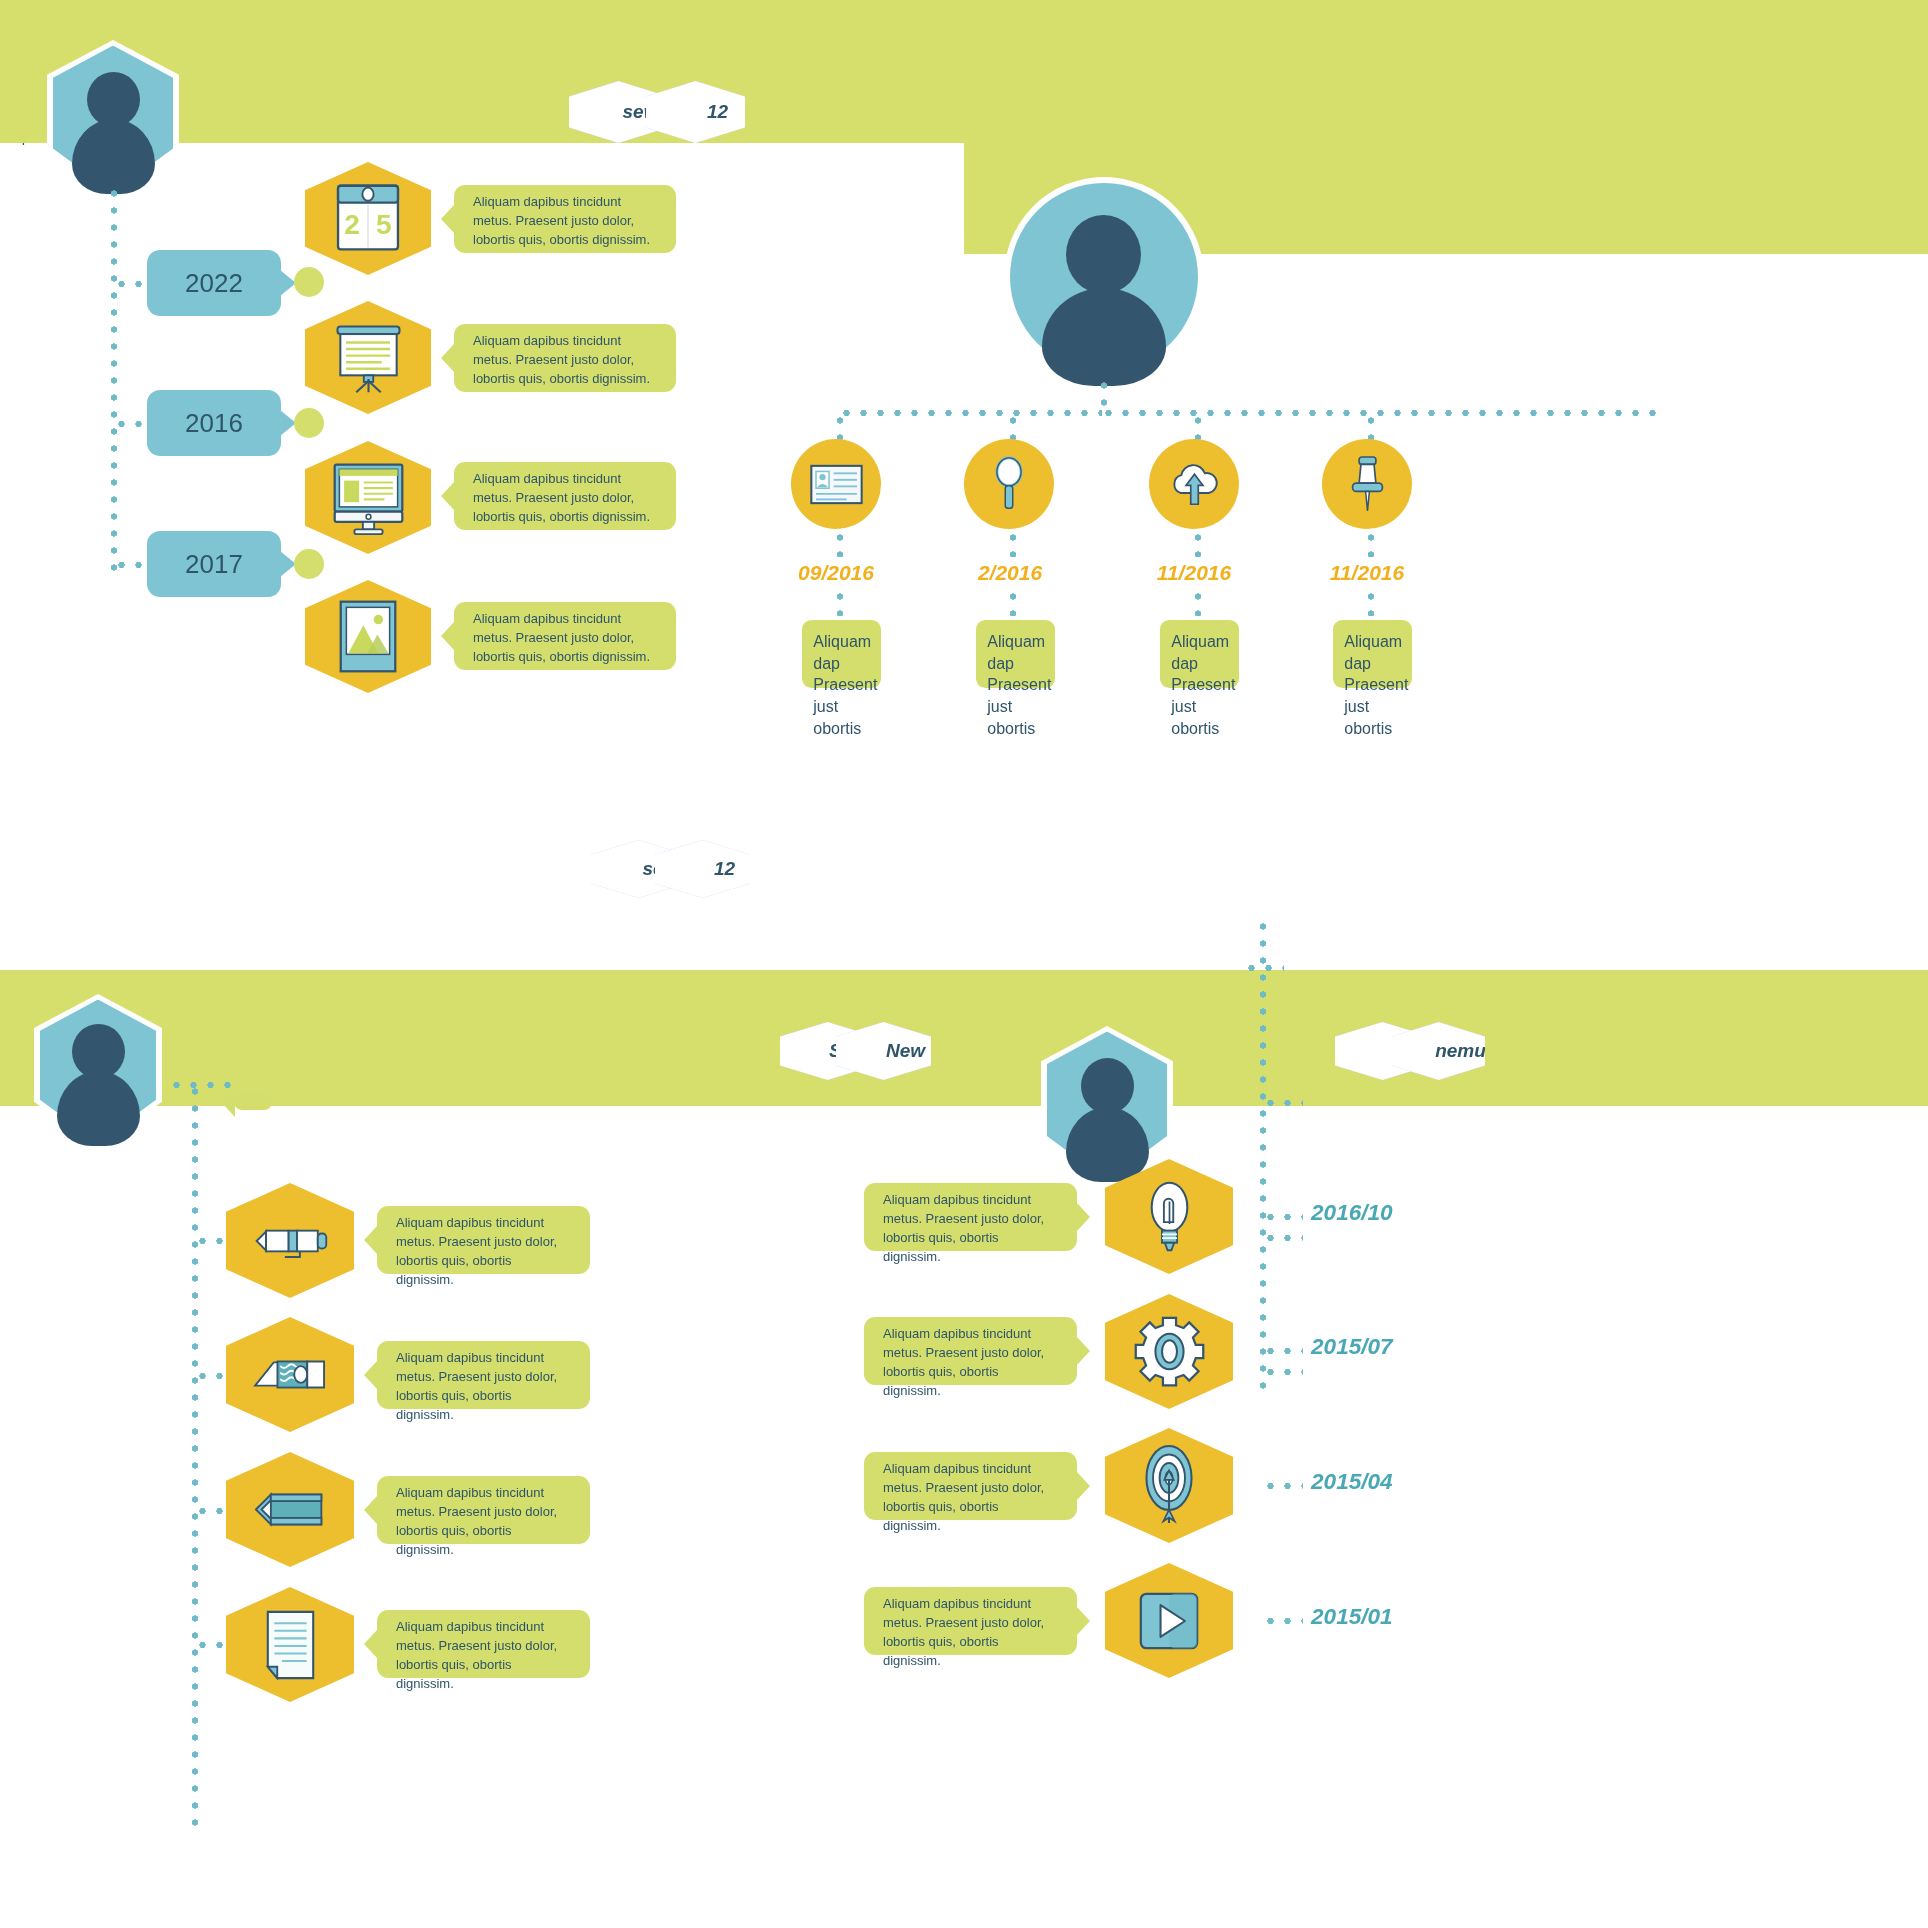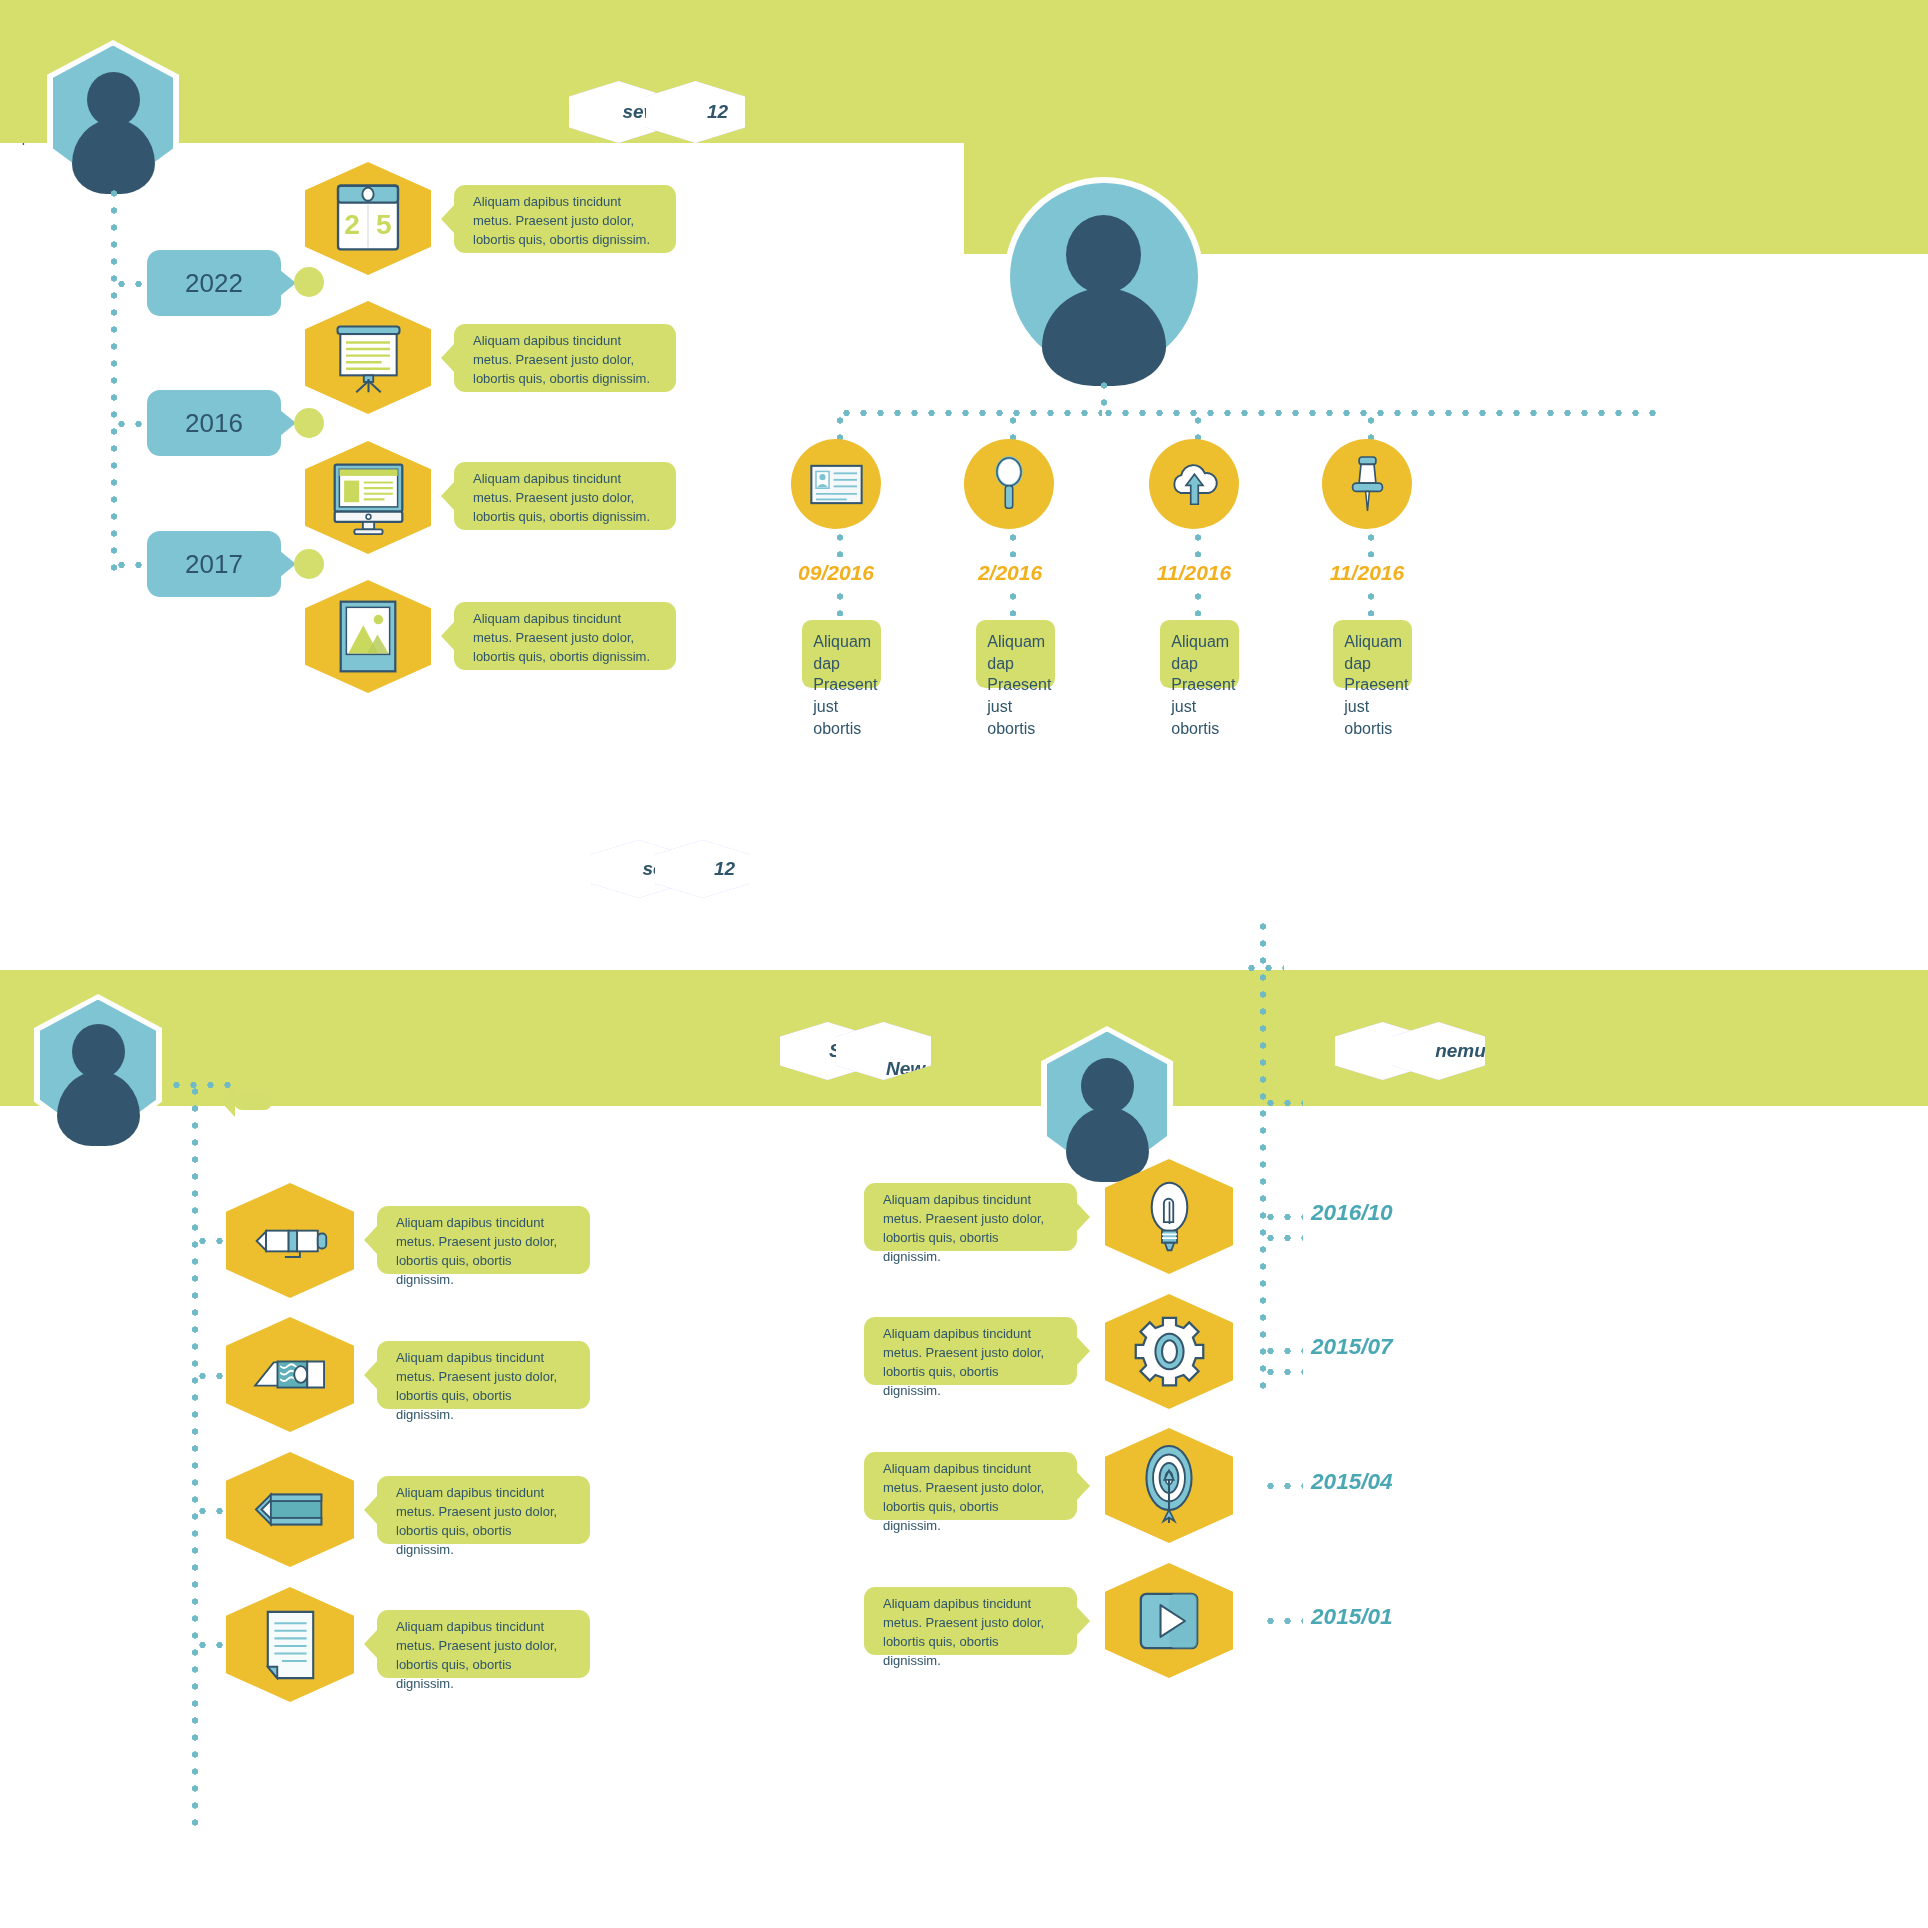--- a/index.html
+++ b/index.html
@@ -391,21 +391,21 @@
   <div class="bubble left-tip" style="left:377px;top:1610px;width:213px;height:68px;">
     <div class="bodytext" style="font-size:13px;">Aliquam dapibus tincidunt metus. Praesent justo dolor, lobortis quis, obortis dignissim.</div>
   </div>
 
   <div class="greenband" style="left:742px;top:970px;width:1186px;height:136px;"></div>
 
   <div class="hextag" style="left:780px;top:1022px;width:51px;height:58px;">
     <div class="wrapw"></div>
     <span>Sign</span>
   </div>
-  <div class="hextag" style="left:836px;top:1022px;width:51px;height:58px;align-items:flex-end;">
+  <div class="hextag" style="left:836px;top:1022px;width:51px;height:58px;">
     <div class="wrapw"></div>
     <span>New</span>
   </div>
 
   <div class="avatar" style="left:1041px;top:1026px;width:132px;height:160px;">
     <div class="shell"></div>
     <div class="body"></div>
     <div class="head" style="left:40px;top:32px;width:53px;height:56px;"></div>
     <div class="torso" style="left:24.5px;top:81px;width:83px;height:75px;"></div>
   </div>

